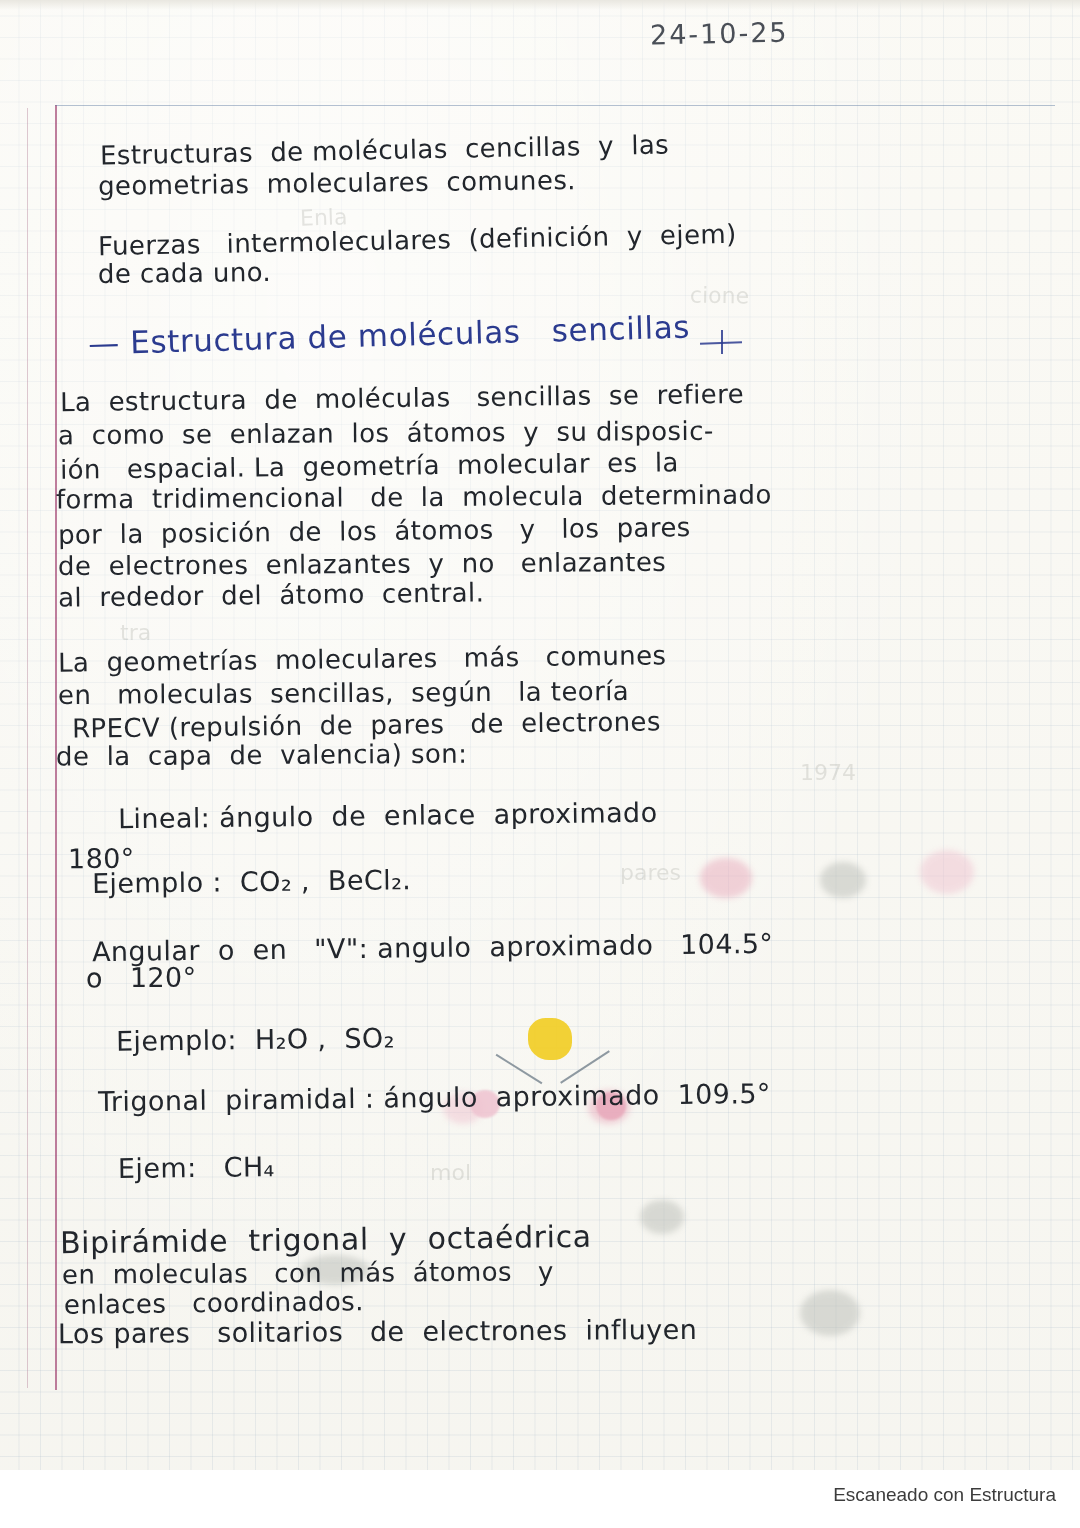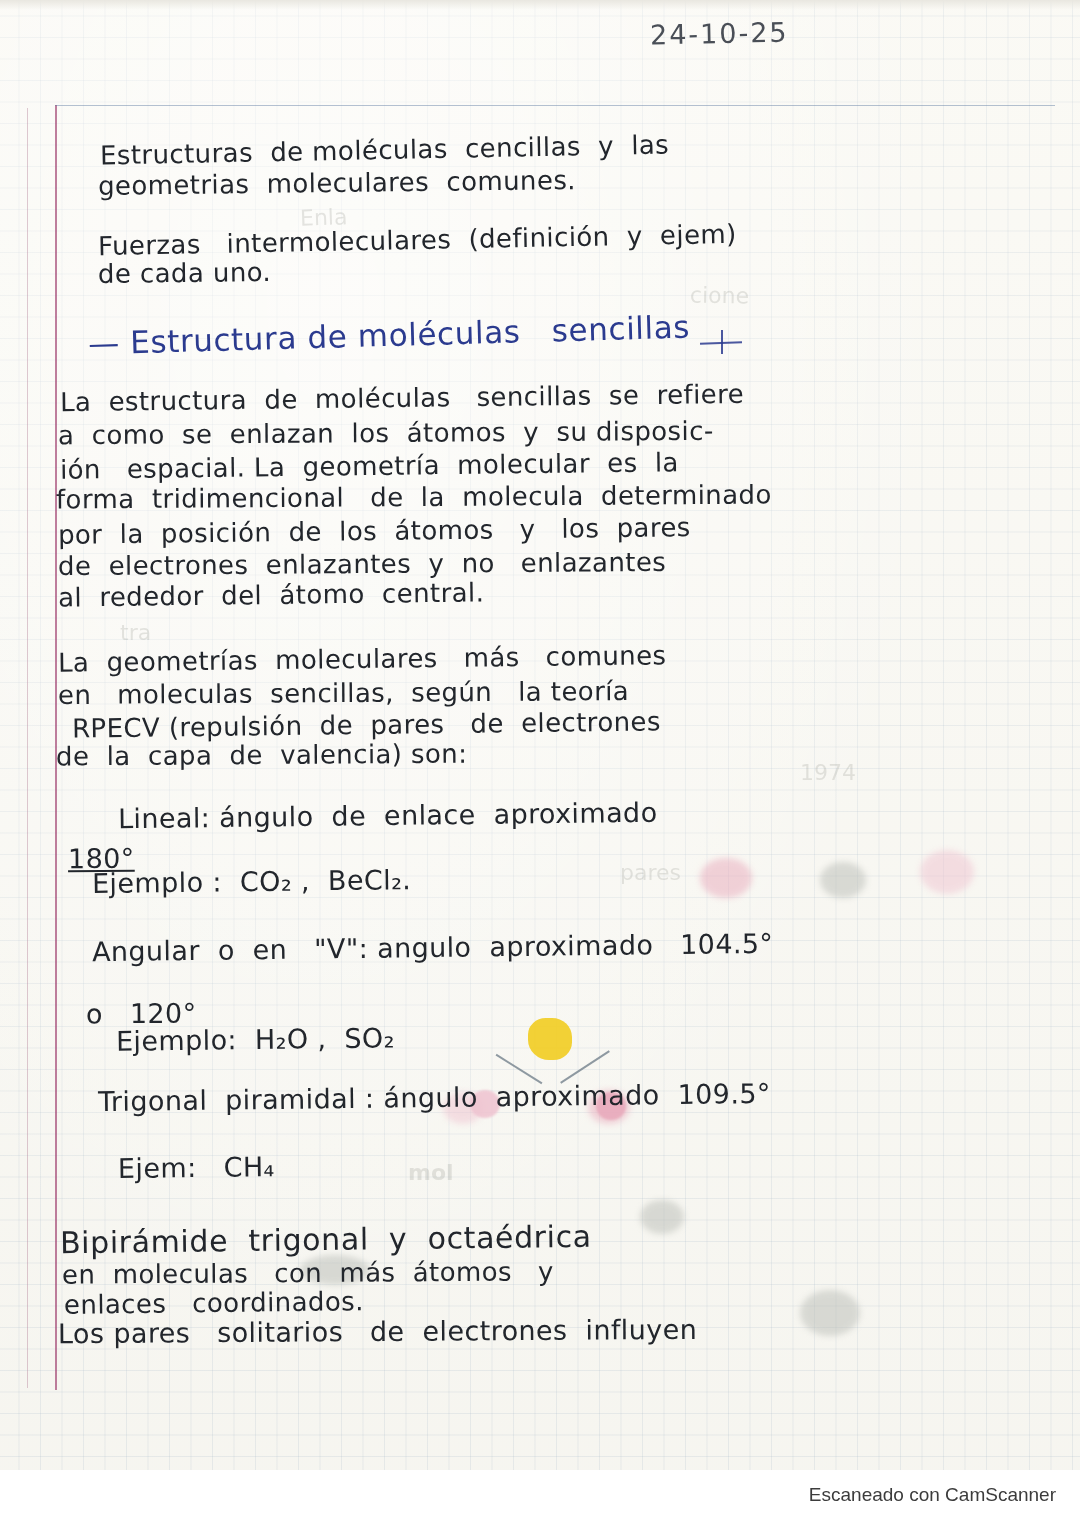--- a/index.html
+++ b/index.html
@@ -175,21 +175,21 @@
 
   <div class="margin-rule"></div>
   <div class="margin-rule2"></div>
   <div class="top-rule"></div>
 
   <div class="ghost" style="left:300px; top:205px; transform:rotate(-2deg);">Enla</div>
   <div class="ghost" style="left:690px; top:283px; transform:rotate(1deg);">cione</div>
   <div class="ghost" style="left:120px; top:620px;">tra</div>
   <div class="ghost" style="left:800px; top:760px;">1974</div>
   <div class="ghost" style="left:620px; top:860px;">pares</div>
-  <div class="ghost" style="left:408px; top:1160px;font-weight:bold;">mol</div>
+  <div class="ghost" style="left:430px; top:1160px;">mol</div>
 
   <div class="smudge pink" style="left:700px; top:858px; width:52px; height:40px;"></div>
   <div class="smudge grey" style="left:820px; top:862px; width:46px; height:36px;"></div>
   <div class="smudge pink2" style="left:920px; top:850px; width:54px; height:44px;"></div>
   <div class="smudge pink2" style="left:443px; top:1092px; width:40px; height:32px;"></div>
   <div class="smudge pink" style="left:588px; top:1090px; width:42px; height:34px;"></div>
   <div class="smudge grey" style="left:300px; top:1255px; width:70px; height:30px;"></div>
   <div class="smudge grey" style="left:800px; top:1290px; width:60px; height:46px;"></div>
   <div class="smudge grey" style="left:640px; top:1200px; width:44px; height:34px;"></div>
 
@@ -217,30 +217,30 @@
   <div class="hw t1 ink-dark slant-b" style="left:58px; top:516px;">por  la  posición  de  los  átomos   y   los  pares</div>
   <div class="hw t1 ink-dark slant-d" style="left:58px; top:549px;">de  electrones  enlazantes  y  no   enlazantes</div>
   <div class="hw t1 ink-dark slant-b" style="left:58px; top:580px;">al  rededor  del  átomo  central.</div>
 
   <div class="hw t1 ink-dark slant-b" style="left:58px; top:644px;">La  geometrías  moleculares   más   comunes</div>
   <div class="hw t1 ink-dark slant-d" style="left:58px; top:678px;">en   moleculas  sencillas,  según   la teoría</div>
   <div class="hw t1 ink-dark slant-b" style="left:72px; top:710px;">RPECV (repulsión  de  pares   de  electrones</div>
   <div class="hw t1 ink-dark slant-d" style="left:56px; top:740px;">de  la  capa  de  valencia) son:</div>
 
   <div class="hw t2 ink-dark slant-b" style="left:118px; top:800px;">Lineal: ángulo  de  enlace  aproximado</div>
-  <div class="hw t2 ink-dark slant-d" style="left:68px;  top:843px;text-decoration:underline;">180°</div>
+  <div class="hw t2 ink-dark slant-d" style="left:68px;  top:843px;">180°</div>
   <div class="hw t2 ink-dark slant-b" style="left:92px;  top:866px;">Ejemplo :  CO₂ ,  BeCl₂.</div>
 
   <div class="hw t2 ink-dark slant-b" style="left:92px;  top:932px;">Angular  o  en   "V": angulo  aproximado   104.5°</div>
-  <div class="hw t2 ink-dark slant-d" style="left:86px;  top:962px;margin-top:36px;">o   120°</div>
+  <div class="hw t2 ink-dark slant-d" style="left:86px;  top:962px;">o   120°</div>
   <div class="hw t2 ink-dark slant-b" style="left:116px; top:1024px;">Ejemplo:  H₂O ,  SO₂</div>
 
   <div class="hw t2 ink-dark slant-b" style="left:98px;  top:1082px;">Trigonal  piramidal : ángulo  aproximado  109.5°</div>
   <div class="hw t2 ink-dark slant-b" style="left:118px; top:1152px;">Ejem:   CH₄</div>
 
   <div class="hw title ink-dark slant-b" style="left:60px; top:1222px; font-size:30px;">Bipirámide  trigonal  y  octaédrica</div>
   <div class="hw t1 ink-dark slant-d" style="left:62px; top:1258px;">en  moleculas   con  más  átomos   y</div>
   <div class="hw t1 ink-dark slant-b" style="left:64px; top:1288px;">enlaces   coordinados.</div>
   <div class="hw t2 ink-dark slant-d" style="left:58px; top:1316px;">Los pares   solitarios   de  electrones  influyen</div>
 
   <div class="footer"></div>
-  <div class="footer-text">Escaneado con CamScanner</div>
+  <div class="footer-text">Escaneado con Estructura</div>
 </div>
 
 </body></html>

